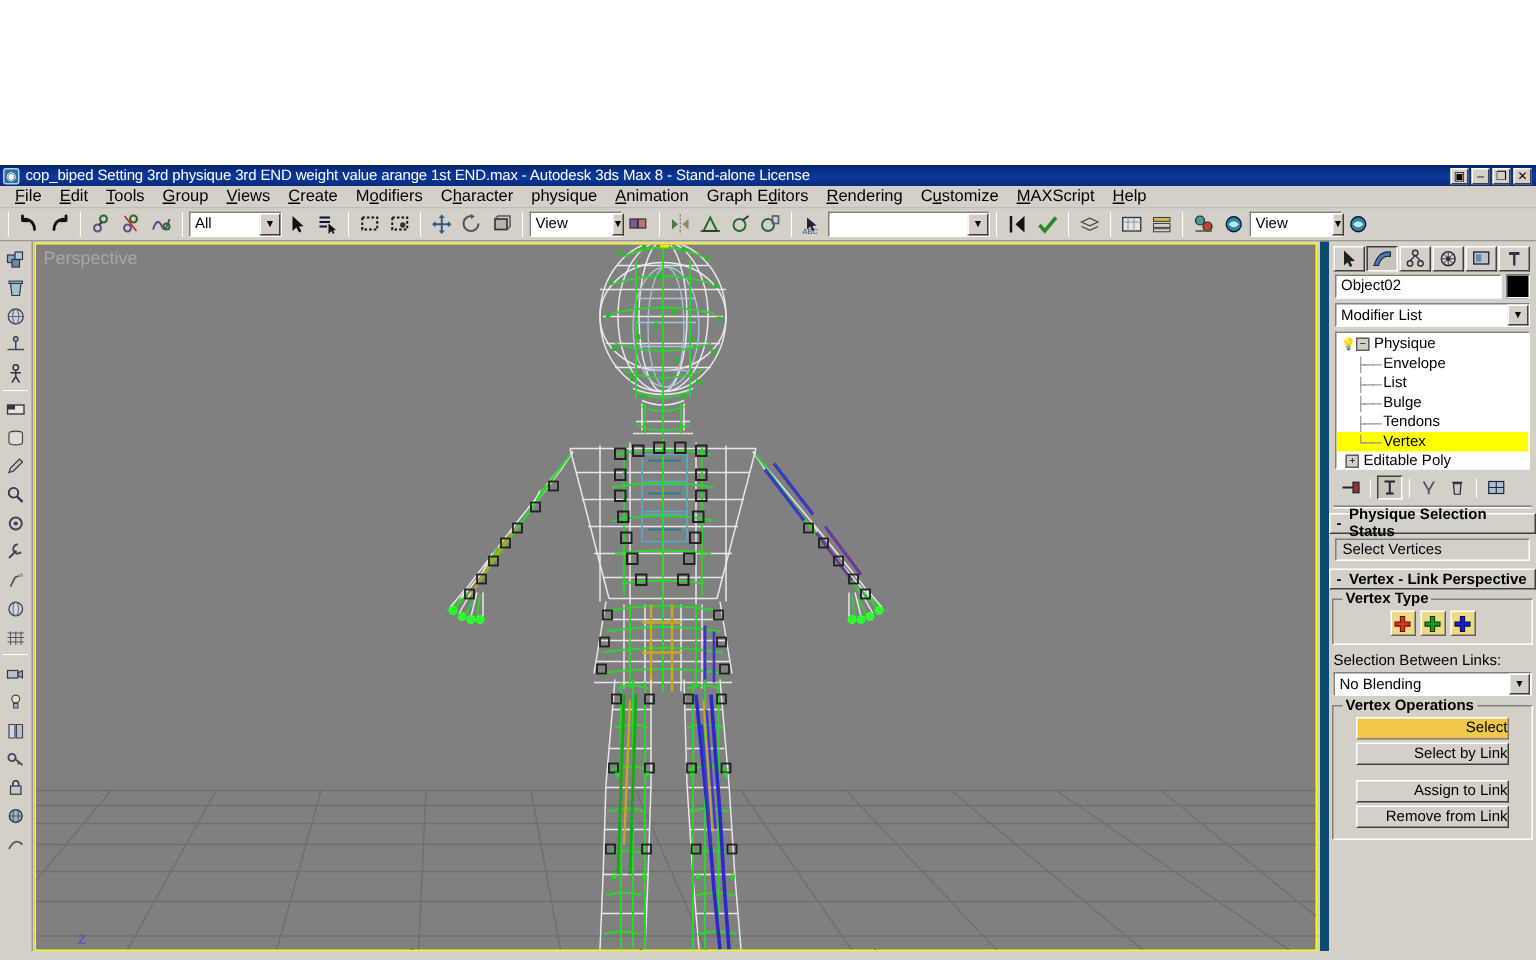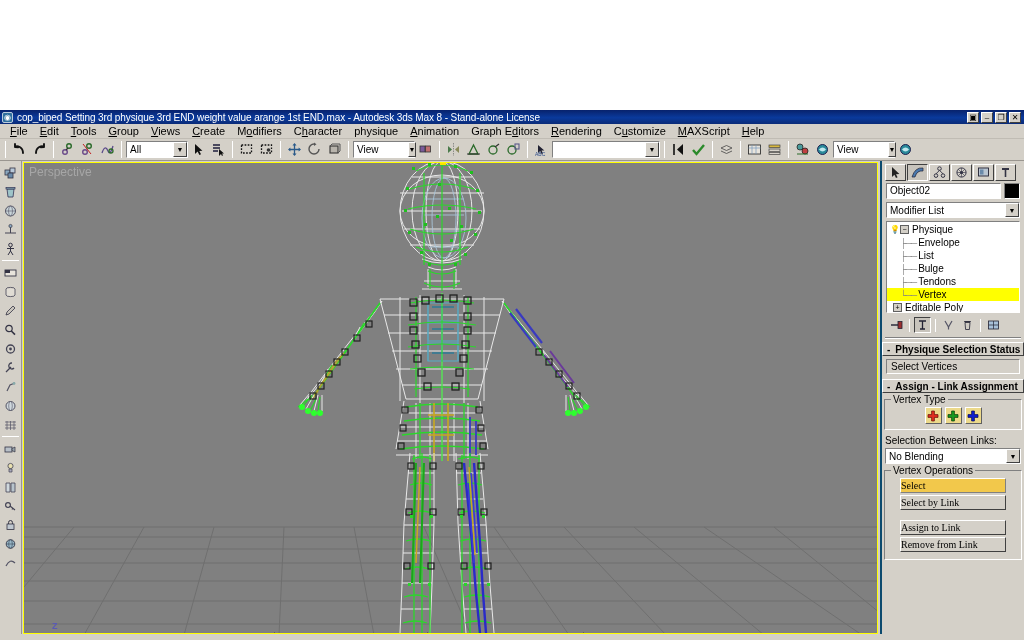--- a/index.html
+++ b/index.html
@@ -54,21 +54,21 @@
   .viewwrap{ flex:1; position:relative; background:#d4d0c8; padding:1px 1px 0 0; }
   .viewport{ position:absolute; left:1px; top:1px; right:2px; bottom:0;
     background:#808080; border:1px solid #ffff00; overflow:hidden; }
   .vplabel{ position:absolute; left:5px; top:2px; color:#a6a6a6; font-size:12px;
     z-index:5; }
   .axisz{ position:absolute; left:28px; bottom:2px; color:#5a5ab4; font-size:9px;
      font-weight:bold; z-index:5;}
 
   
   .rpanel{ width:144px; background:#d4d0c8; display:flex; flex-direction:column;
-    border-left:2px solid #0c4a6e; }
+    border-left:6px solid #0c4a6e; }
   .rtabs{ height:20px; display:flex; align-items:center; gap:1px; padding:2px 2px 0 3px;}
   .rtab{ width:21px; height:17px; background:#d4d0c8; border:1px solid;
     border-color:#fff #404040 #404040 #fff; display:flex; align-items:center;
     justify-content:center;}
   .rtab.sel{ border-color:#404040 #fff #fff #404040; background:#c8c4bc; }
 
   .namerow{ display:flex; padding:2px 4px 1px 4px; gap:3px; }
   .namefield{ flex:1; height:16px; background:#fff; border:1px solid;
     border-color:#808080 #fff #fff #808080; font-size:10px; padding:1px 0 0 3px; }
   .colorswatch{ width:16px; height:16px; background:#000;
@@ -105,38 +105,38 @@
     font-size:10px; font-weight:bold; padding-left:4px; margin-bottom:3px;}
   .rhead .mini{ margin-right:5px; font-weight:bold;}
 
   .flatfield{ height:15px; background:#d4d0c8; border:1px solid;
     border-color:#808080 #fff #fff #808080; font-size:10px; padding:1px 0 0 4px;
     margin:0 4px 5px 4px;}
 
   .group{ border:1px solid; border-color:#808080 #fff #fff #808080;
     margin:6px 2px 2px 2px; padding:7px 5px 5px 5px; position:relative; }
   .glabel{ position:absolute; top:-6px; left:6px; background:#d4d0c8;
-    font-size:10px; padding:0 2px; }
+    font-size:10px; padding:0 2px;font-weight:bold; }
 
   .vtypes{ display:flex; gap:3px; justify-content:center; }
   .vtbtn{ width:17px; height:17px; background:#ecd98a; border:1px solid;
     border-color:#fff #606060 #606060 #fff; display:flex; align-items:center;
     justify-content:center;}
 
   .lbl{ font-size:10px; margin:5px 2px 2px 3px; }
   .selcombo{ height:16px; background:#fff; border:1px solid;
     border-color:#808080 #fff #fff #808080; display:flex; align-items:center;
     font-size:10px; padding-left:3px; margin:0 3px;gap:16px;}
   .selcombo .arrow{ margin-left:auto; width:14px; height:14px; background:#d4d0c8;
     border:1px solid; border-color:#fff #404040 #404040 #fff; display:flex;
     align-items:center; justify-content:center; font-size:7px;}
 
   .pbtn{ height:15px; background:#d4d0c8; border:1px solid;
-    border-color:#fff #404040 #404040 #fff; font-size:10px; text-align:left;
-    line-height:13px; margin:0 10px 2px 10px;font-family:Liberation Serif, serif; }
+    border-color:#fff #404040 #404040 #fff; font-size:10px; text-align:right;
+    line-height:13px; margin:0 10px 2px 10px; }
   .pbtn.active{ background:#f2c84b; border-color:#fff #808080 #808080 #fff;}
 
   svg{ shape-rendering:geometricPrecision; }
 </style>
 </head>
 <body>
 
 <div id="app">
 
   <div class="titlebar">
@@ -942,21 +942,21 @@
         <div class="rhead">
           <span class="mini">-</span>
           <span>Physique Selection Status</span>
         </div>
         <div class="flatfield">Select Vertices</div>
       </div>
 
       <div class="rollout">
         <div class="rhead">
           <span class="mini">-</span>
-          <span>Assign - Link Assignment</span>
+          <span>Vertex - Link Perspective</span>
         </div>
 
         <div class="group">
           <span class="glabel">Vertex Type</span>
           <div class="vtypes">
             <div class="vtbtn">
               <svg width="12" height="12" viewBox="0 0 12 12">
                   <path d="M4.6 1 h2.8 v3.6 h3.6 v2.8 h-3.6 v3.6 h-2.8 v-3.6 h-3.6 v-2.8 h3.6z" fill="#e03020" stroke="#601008" stroke-width=".7"></path>
                 </svg>
             </div>

